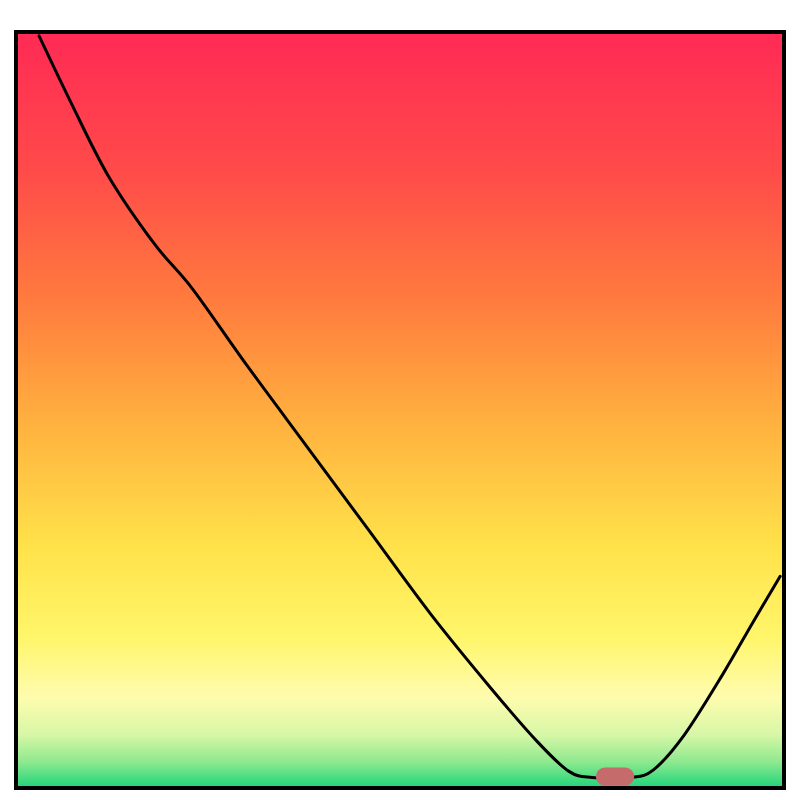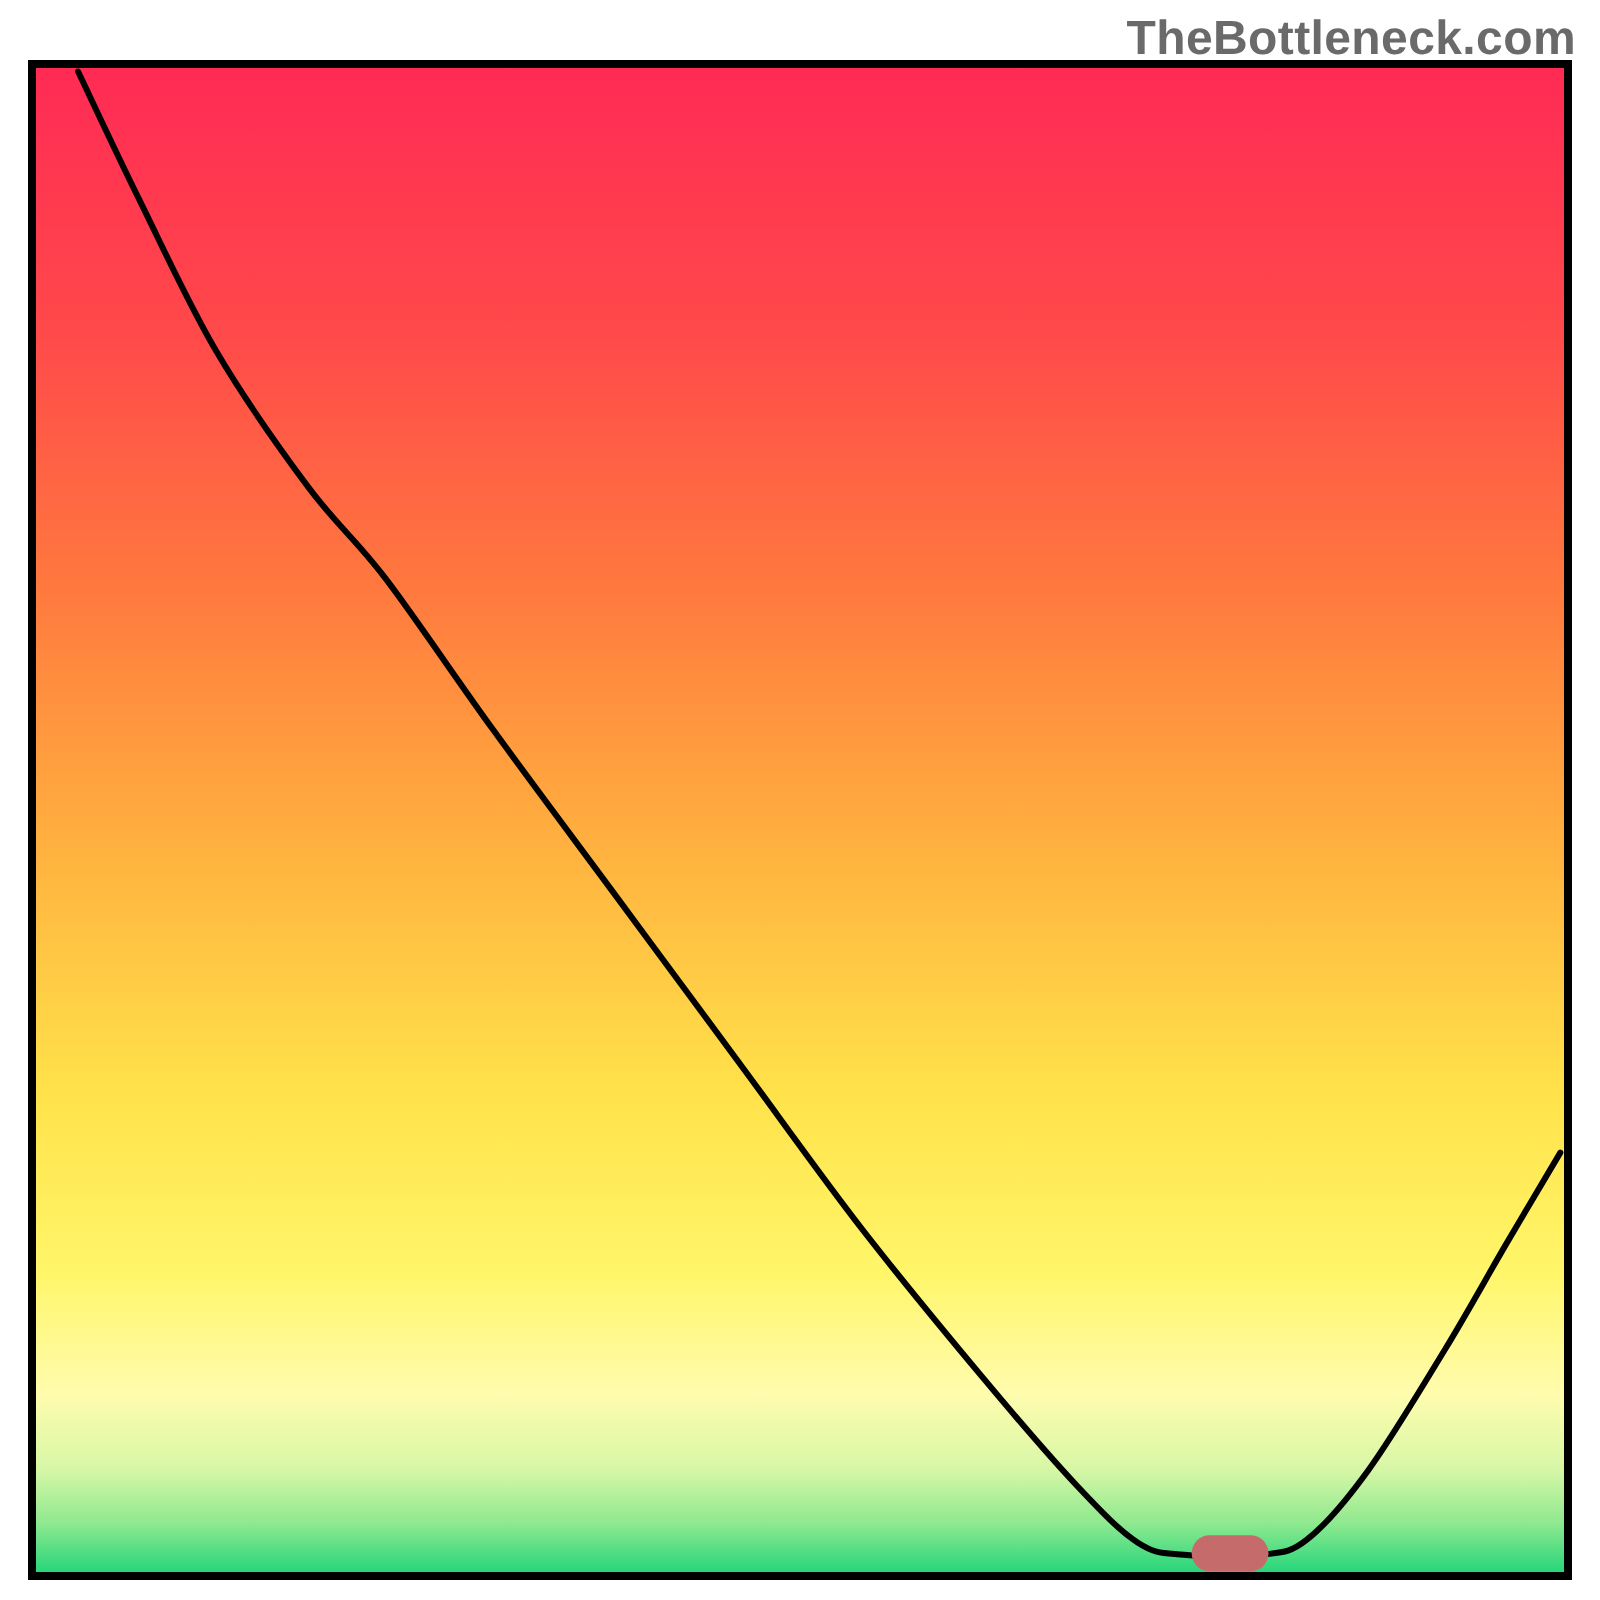--- a/index.html
+++ b/index.html
@@ -31,21 +31,20 @@
     left: 0;
     top: 0;
     width: 800px;
     height: 800px;
   }
 </style>
 </head>
 <body>
 
 <div class="wrap">
-  <div class="watermark">TheBottleneck.com</div>
 
   <svg class="plot" viewBox="0 0 800 800">
     <defs>
       <linearGradient id="bg-grad" x1="0" y1="0" x2="0" y2="1">
           <stop offset="0%" stop-color="#ff2a55"></stop>
           <stop offset="18%" stop-color="#ff4a4a"></stop>
           <stop offset="35%" stop-color="#ff7a3e"></stop>
           <stop offset="52%" stop-color="#ffb23f"></stop>
           <stop offset="68%" stop-color="#ffe24a"></stop>
           <stop offset="80%" stop-color="#fff66a"></stop>

